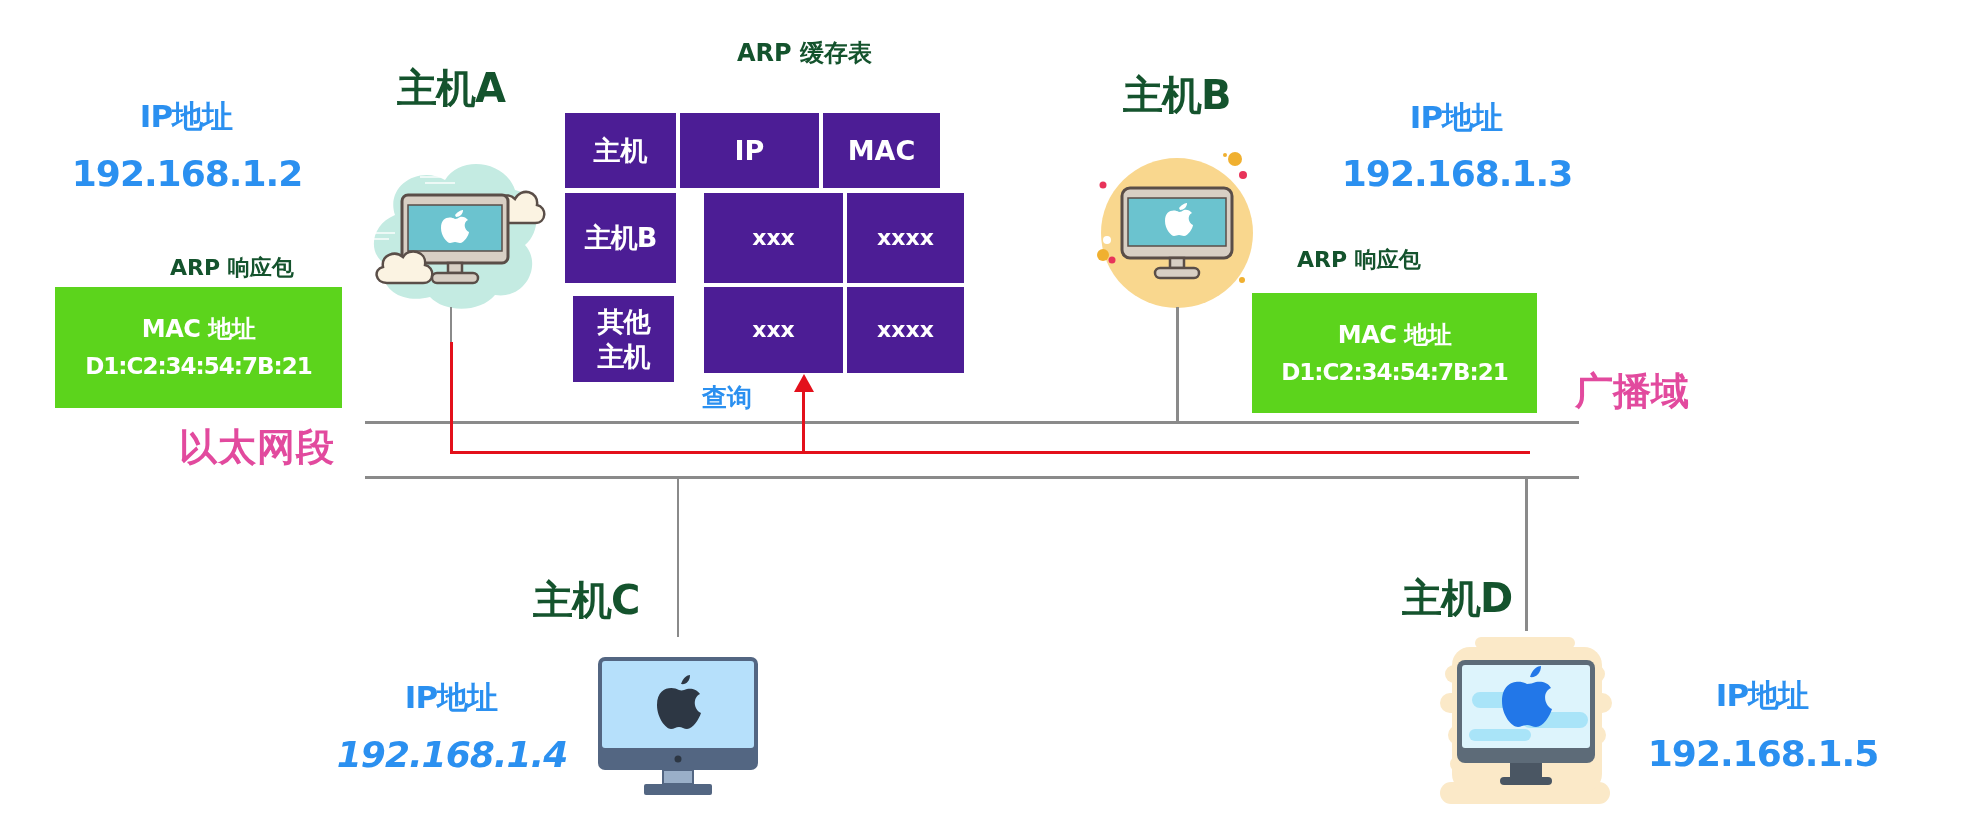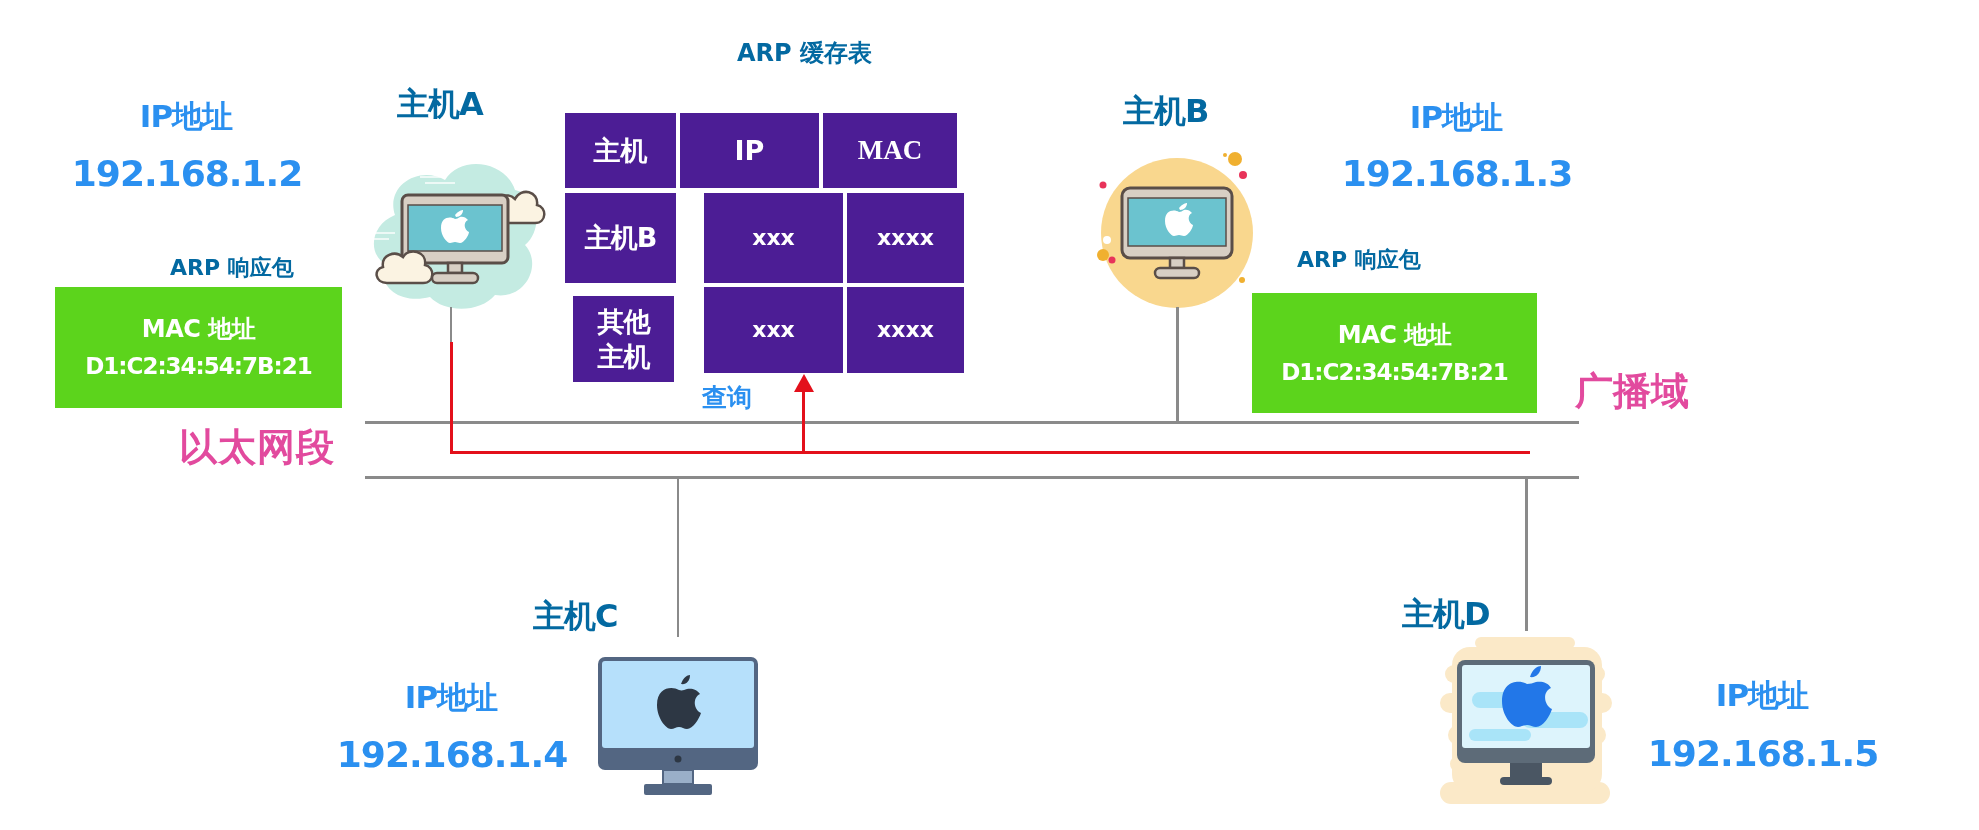--- a/index.html
+++ b/index.html
@@ -1,25 +1,25 @@
 <!DOCTYPE html>
 <html><head>
 <meta charset="utf-8">
 <style>
   html, body { margin: 0; padding: 0; background: #ffffff; }
   body { width: 1979px; height: 830px; position: relative; overflow: hidden;
          font-family: "DejaVu Sans", "Liberation Sans", sans-serif; }
   .abs { position: absolute; }
   .txt { position: absolute; white-space: nowrap; font-weight: bold; line-height: 1; }
   .blue { color: #2B90F0; text-align: center; }
-  .black { color: #0369a1; }
+  .black { color: #14532d; }
   .pinktxt { color: #E24A9E; }
   .ip-label { font-size: 31px; transform: translateX(-50%); letter-spacing: -1px; }
   .ip-value { font-size: 36px; transform: translateX(-50%); letter-spacing: -1px; }
-  .host-name { font-size: 32px; letter-spacing: -1px; margin-top: 20px; }
+  .host-name { font-size: 40px; letter-spacing: -1px; }
   .arp-label { font-size: 22px; letter-spacing: 0px; }
   .mac-box { position: absolute; background: #5CD41C; color: #ffffff; font-weight: bold;
              display: flex; flex-direction: column; align-items: center; justify-content: center; }
   .mac-box .t1 { font-size: 24px; line-height: 1; margin-bottom: 14px; letter-spacing: -0.5px; }
   .mac-box .t2 { font-size: 23px; line-height: 1; letter-spacing: -1px; }
   .cell { position: absolute; background: #4c1d95; color: #ffffff; font-weight: bold;
           display: flex; align-items: center; justify-content: center; text-align: center; line-height: 1.25; }
   .cell.head { font-size: 27px; }
   .cell.body { font-size: 22px; margin-left: 24px; }
   .cell.host { font-size: 27px; letter-spacing: -1px; }
@@ -56,21 +56,21 @@
   <path d="M90,64 c-5,-3 -14,-2 -14,9 c0,8 6,15 9,15 c2,0 3,-1 5,-1 c2,0 3,1 5,1 c4,0 9,-8 9,-11 c-5,-2 -6,-10 -1,-12 c-2,-3 -6,-4 -8,-3 c-2,1 -3,2 -5,2 z" fill="#ffffff"></path>
   <rect x="83" y="108" width="14" height="10" fill="#D8CFC4" stroke="#5A4E48" stroke-width="2.5"></rect>
   <rect x="67" y="118" width="46" height="10" rx="5" fill="#D8CFC4" stroke="#5A4E48" stroke-width="2.5"></rect>
   <path d="M18,112 C16,100 30,95 38,102 C44,92 62,96 60,110 C70,112 70,128 58,128 L22,128 C10,128 8,114 18,112 Z" fill="#FBF3E2" stroke="#5A4E48" stroke-width="2.5"></path>
 </svg>
 
 <div class="txt black arp-label" style="left:737px; top:41px; font-size:24px;">ARP  缓存表</div>
 <div>
   <div class="cell head" style="left:565px; top:113px; width:111px; height:75px;">主机</div>
   <div class="cell head" style="left:680px; top:113px; width:139px; height:75px;">IP</div>
-  <div class="cell head" style="left:823px; top:113px; width:134px; height:75px;font-family:Liberation Serif, serif;">MAC</div>
+  <div class="cell head" style="left:823px; top:113px; width:117px; height:75px;">MAC</div>
 
   <div class="cell host" style="left:565px; top:193px; width:111px; height:90px;">主机B</div>
   <div class="cell body" style="left:680px; top:193px; width:139px; height:90px;">xxx</div>
   <div class="cell body" style="left:823px; top:193px; width:117px; height:90px;">xxxx</div>
 
   <div class="cell host" style="left:573px; top:287px; width:101px; height:86px; white-space:pre-line; line-height:1.3;margin-top:9px;">其他
 主机</div>
   <div class="cell body" style="left:680px; top:287px; width:139px; height:86px;">xxx</div>
   <div class="cell body" style="left:823px; top:287px; width:117px; height:86px;">xxxx</div>
 </div>
@@ -116,21 +116,21 @@
 
 <div class="line red" style="left:450px; top:342px; width:3px; height:112px;"></div>
 <div class="line red" style="left:450px; top:451px; width:1080px; height:3px;"></div>
 <div class="line red" style="left:802px; top:388px; width:3px; height:65px;"></div>
 <svg class="abs" style="left:794px; top:374px;" width="20" height="18" viewBox="0 0 20 18">
   <polygon points="10,0 20,18 0,18" fill="#E3101B"></polygon>
 </svg>
 
 <div class="txt black host-name" style="left:533px; top:580px;">主机C</div>
 <div class="txt blue ip-label" style="left:451px; top:682px;">IP地址</div>
-<div class="txt blue ip-value" style="left:452px; top:737px;">192.168.1.4</div>
+<div class="txt blue ip-value" style="left:452px; top:737px;font-style:italic;">192.168.1.4</div>
 <svg class="abs" style="left:597px; top:656px;" width="162" height="142" viewBox="0 0 162 142">
   <rect x="1" y="1" width="160" height="113" rx="7" fill="#536682"></rect>
   <rect x="5" y="5" width="152" height="87" rx="3" fill="#B6E0FB"></rect>
   <circle cx="81" cy="103" r="3.5" fill="#2D3744"></circle>
   <rect x="66" y="114" width="30" height="14" fill="#9AAFC8" stroke="#536682" stroke-width="2"></rect>
   <rect x="47" y="128" width="68" height="11" rx="2" fill="#536682"></rect>
   <path d="M84,28 c2,-6 6,-9 9,-9 c0,6 -4,10 -9,9 z" fill="#2D3744"></path>
   <path d="M82,34 c-7,-4 -22,-3 -22,15 c0,13 9,24 14,24 c3,0 5,-2 8,-2 c3,0 5,2 8,2 c6,0 12,-10 14,-16 c-7,-3 -9,-15 -1,-19 c-3,-5 -9,-6 -13,-5 c-3,1 -5,2 -8,1 z" fill="#2D3744"></path>
 </svg>
 

